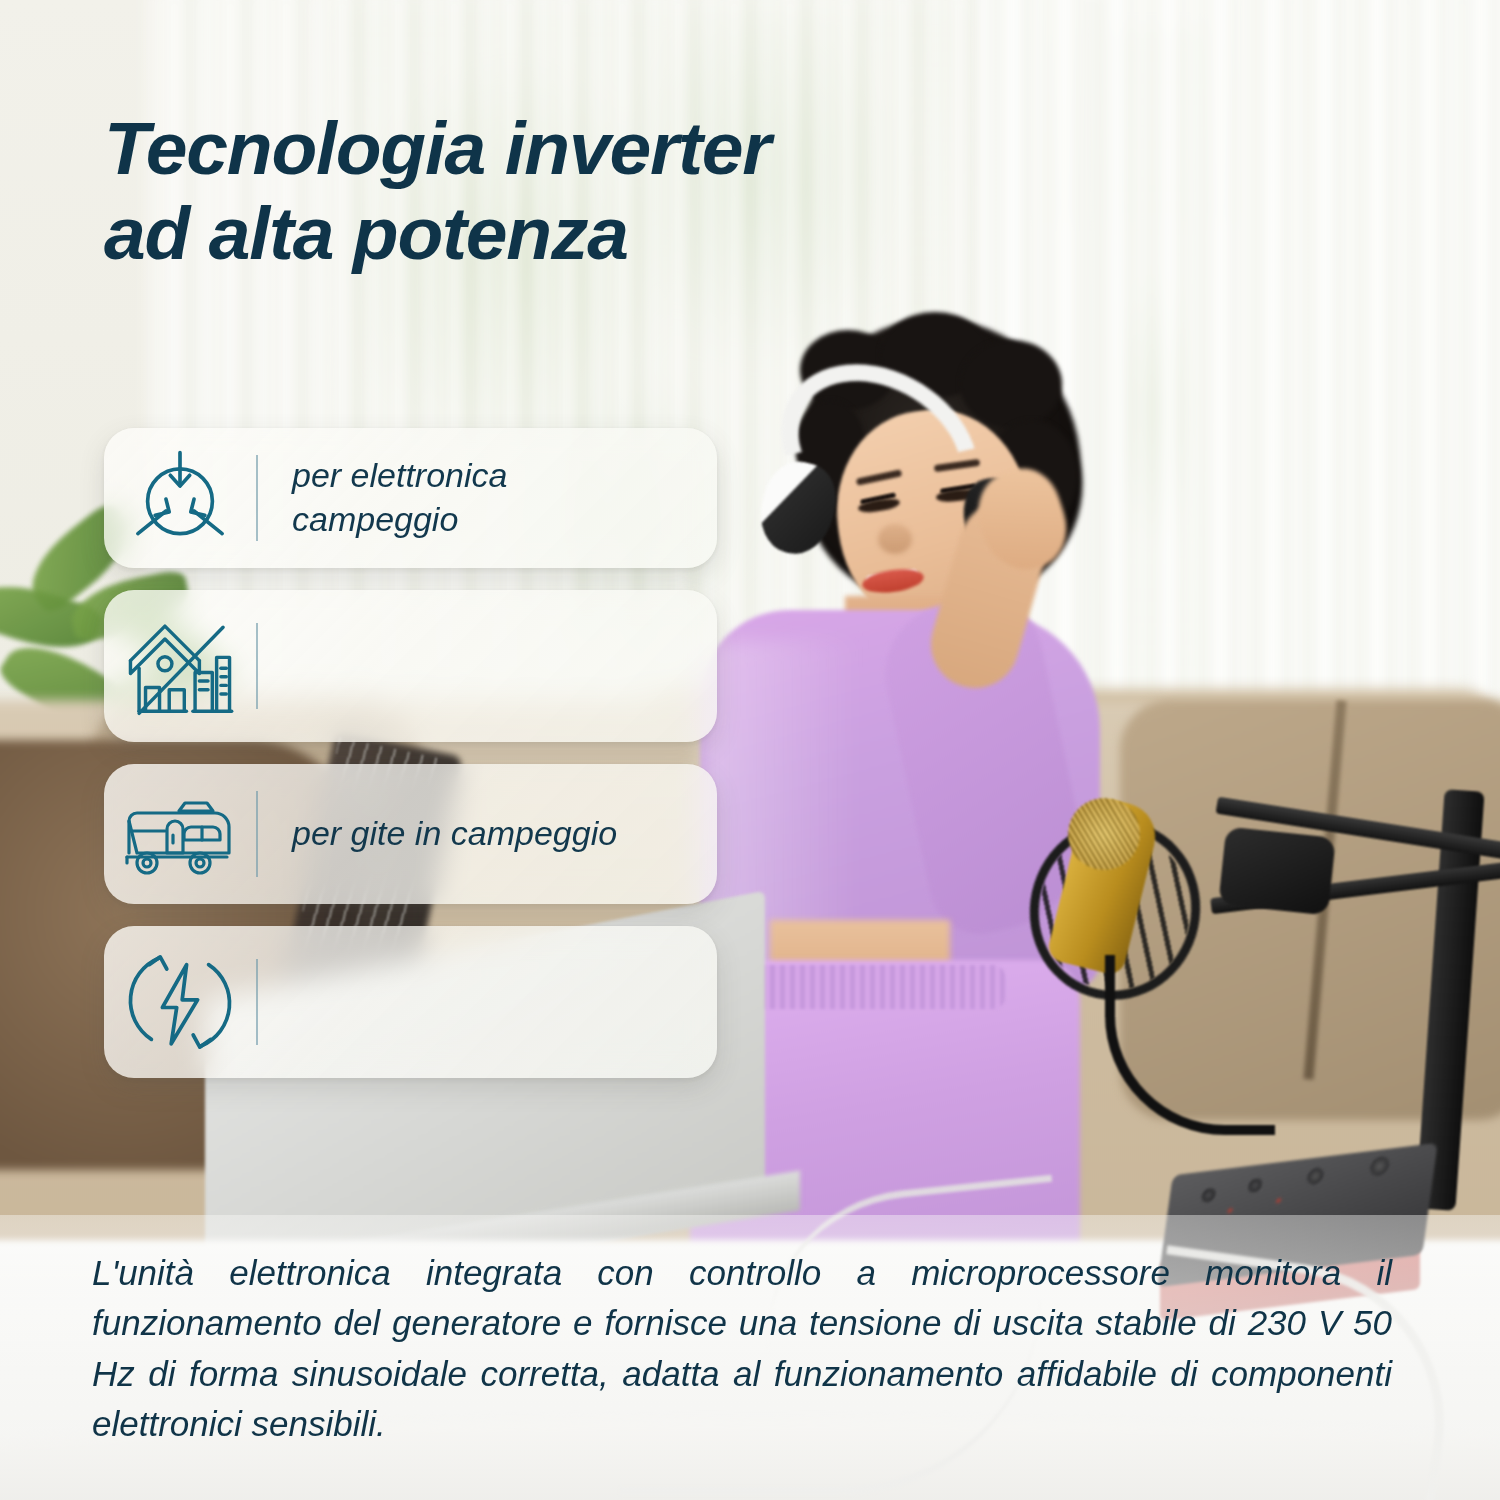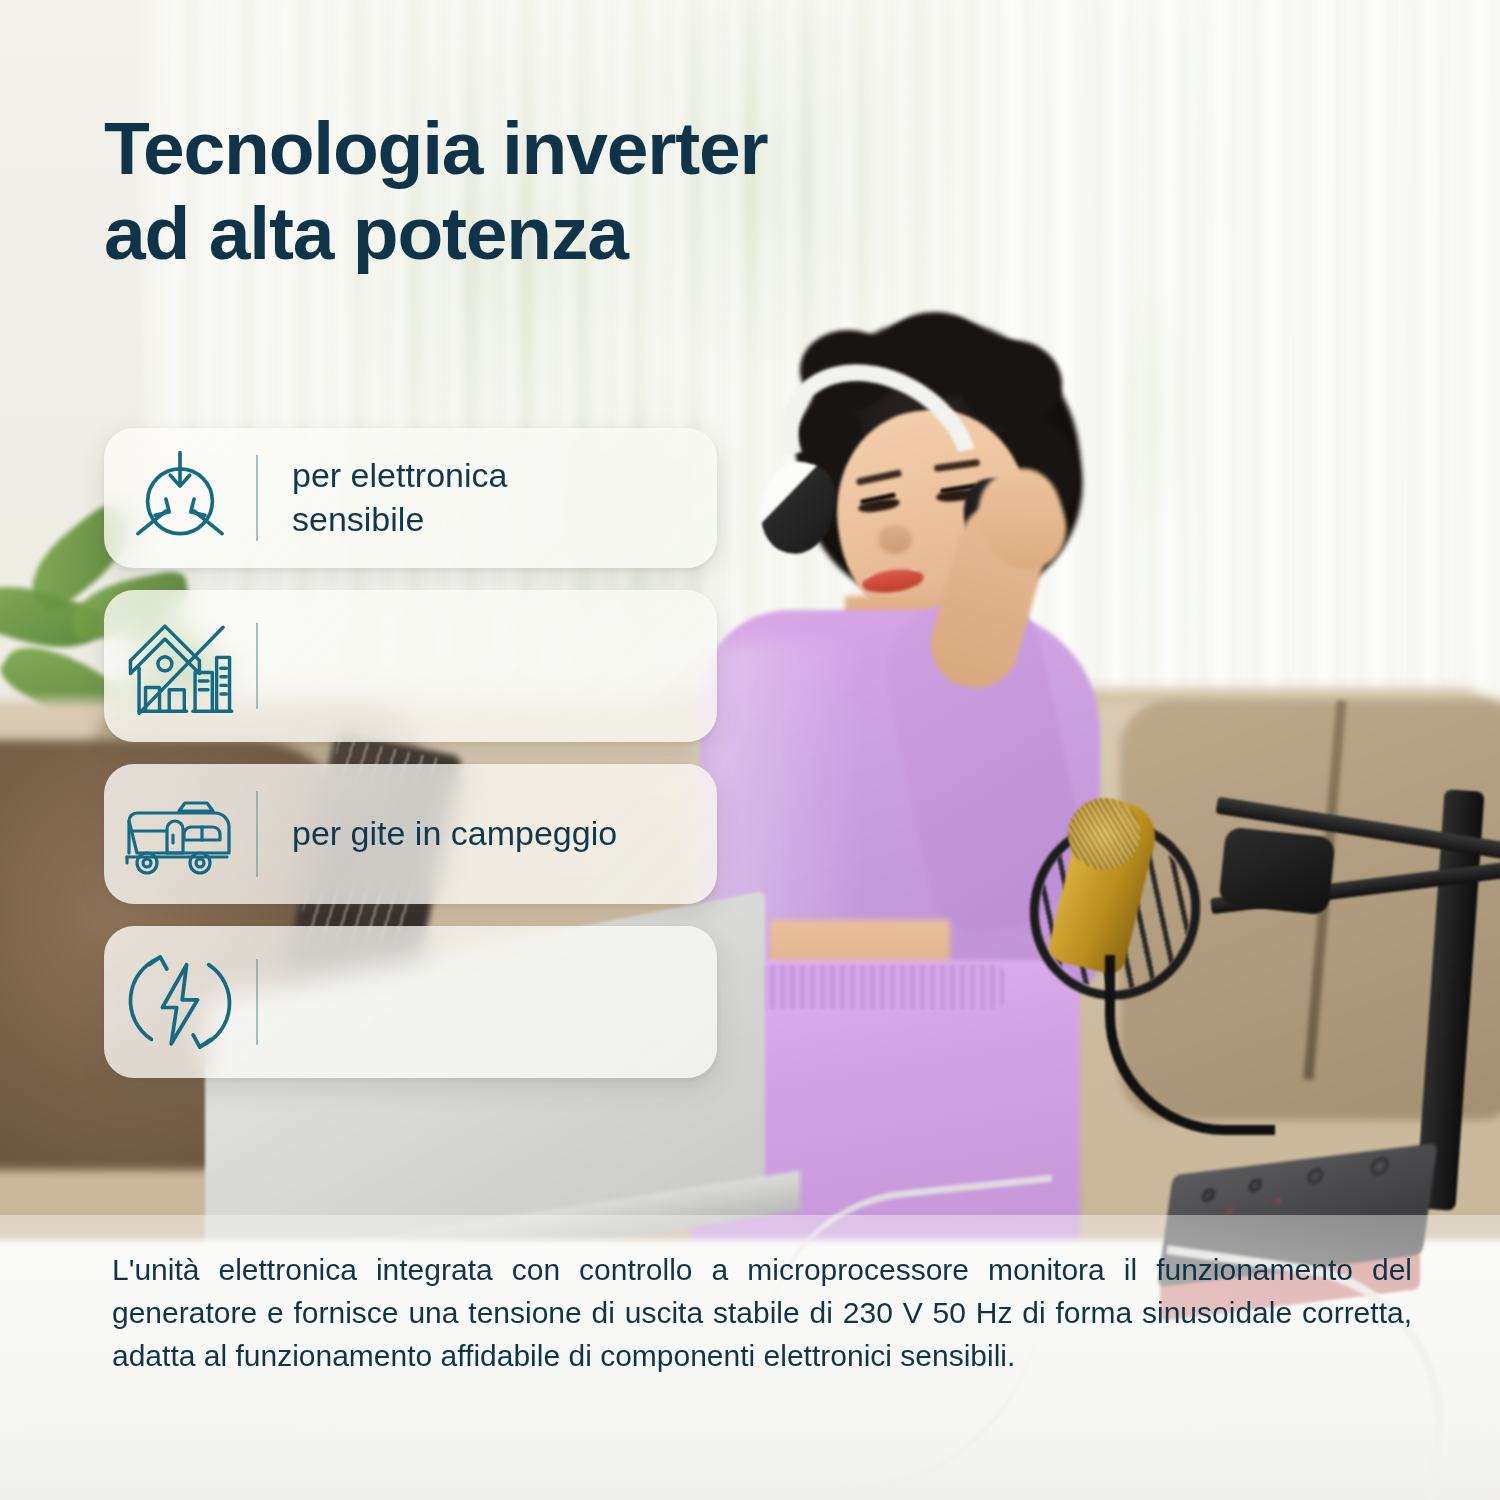--- a/index.html
+++ b/index.html
@@ -408,21 +408,21 @@
     filter:blur(1.6px);
   }
 
   
   .bottom-wash {
     position:absolute; left:0; top:1215px; width:1500px; height:285px;
     background:linear-gradient(180deg, rgba(250,250,248,.42) 0%, rgba(252,252,250,.62) 35%, rgba(253,253,251,.55) 100%);
   }
 
   
-  .content { position:absolute; inset:0; }
+  .content { position:absolute; inset:0;font-style:italic; }
 
   .title {
     position:absolute; left:104px; top:106px;
     font-size:75px;
     font-weight:bold;
     line-height:1.13;
     letter-spacing:-1.2px;
     color:#0f3449;
     white-space:pre-line;
   }
@@ -463,23 +463,23 @@
   .card-label {
     padding-left:34px;
     padding-right:18px;
     font-size:34px;
     line-height:1.28;
     color:#12384d;
     white-space:pre-line;
   }
 
   .paragraph {
-    position:absolute; left:112px; top:1248px;
+    position:absolute; left:92px; top:1248px;
     width:1300px;
-    font-size:30px;
+    font-size:35px;
     line-height:1.44;
     color:#103448;
     text-align:justify;
     text-justify:inter-word;
   }
 </style>
 </head>
 <body>
 
 <div id="poster">
@@ -586,21 +586,21 @@
             <line x1="50" y1="8" x2="50" y2="38"></line>
             <polyline points="41,29 50,39 59,29"></polyline>
             <line x1="11" y1="83" x2="37" y2="62"></line>
             <polyline points="37,51 40,63 27,66"></polyline>
             <line x1="89" y1="83" x2="63" y2="62"></line>
             <polyline points="63,51 60,63 73,66"></polyline>
           </svg>
         </div>
         <div class="card-divider"></div>
         <div class="card-label">per elettronica
-sensibile</div>
+campeggio</div>
       </div>
 
       <div class="card tall">
         <div class="card-icon">
           <svg width="112" height="108" viewBox="0 0 104 100" fill="none" stroke="#156a85" stroke-width="3.2" stroke-linecap="round" stroke-linejoin="round">
 
             <polyline points="6,45 38,13 70,45"></polyline>
             <polyline points="6,45 6,57 38,25 70,57 70,45"></polyline>
 
             <line x1="14" y1="52" x2="14" y2="92"></line>

